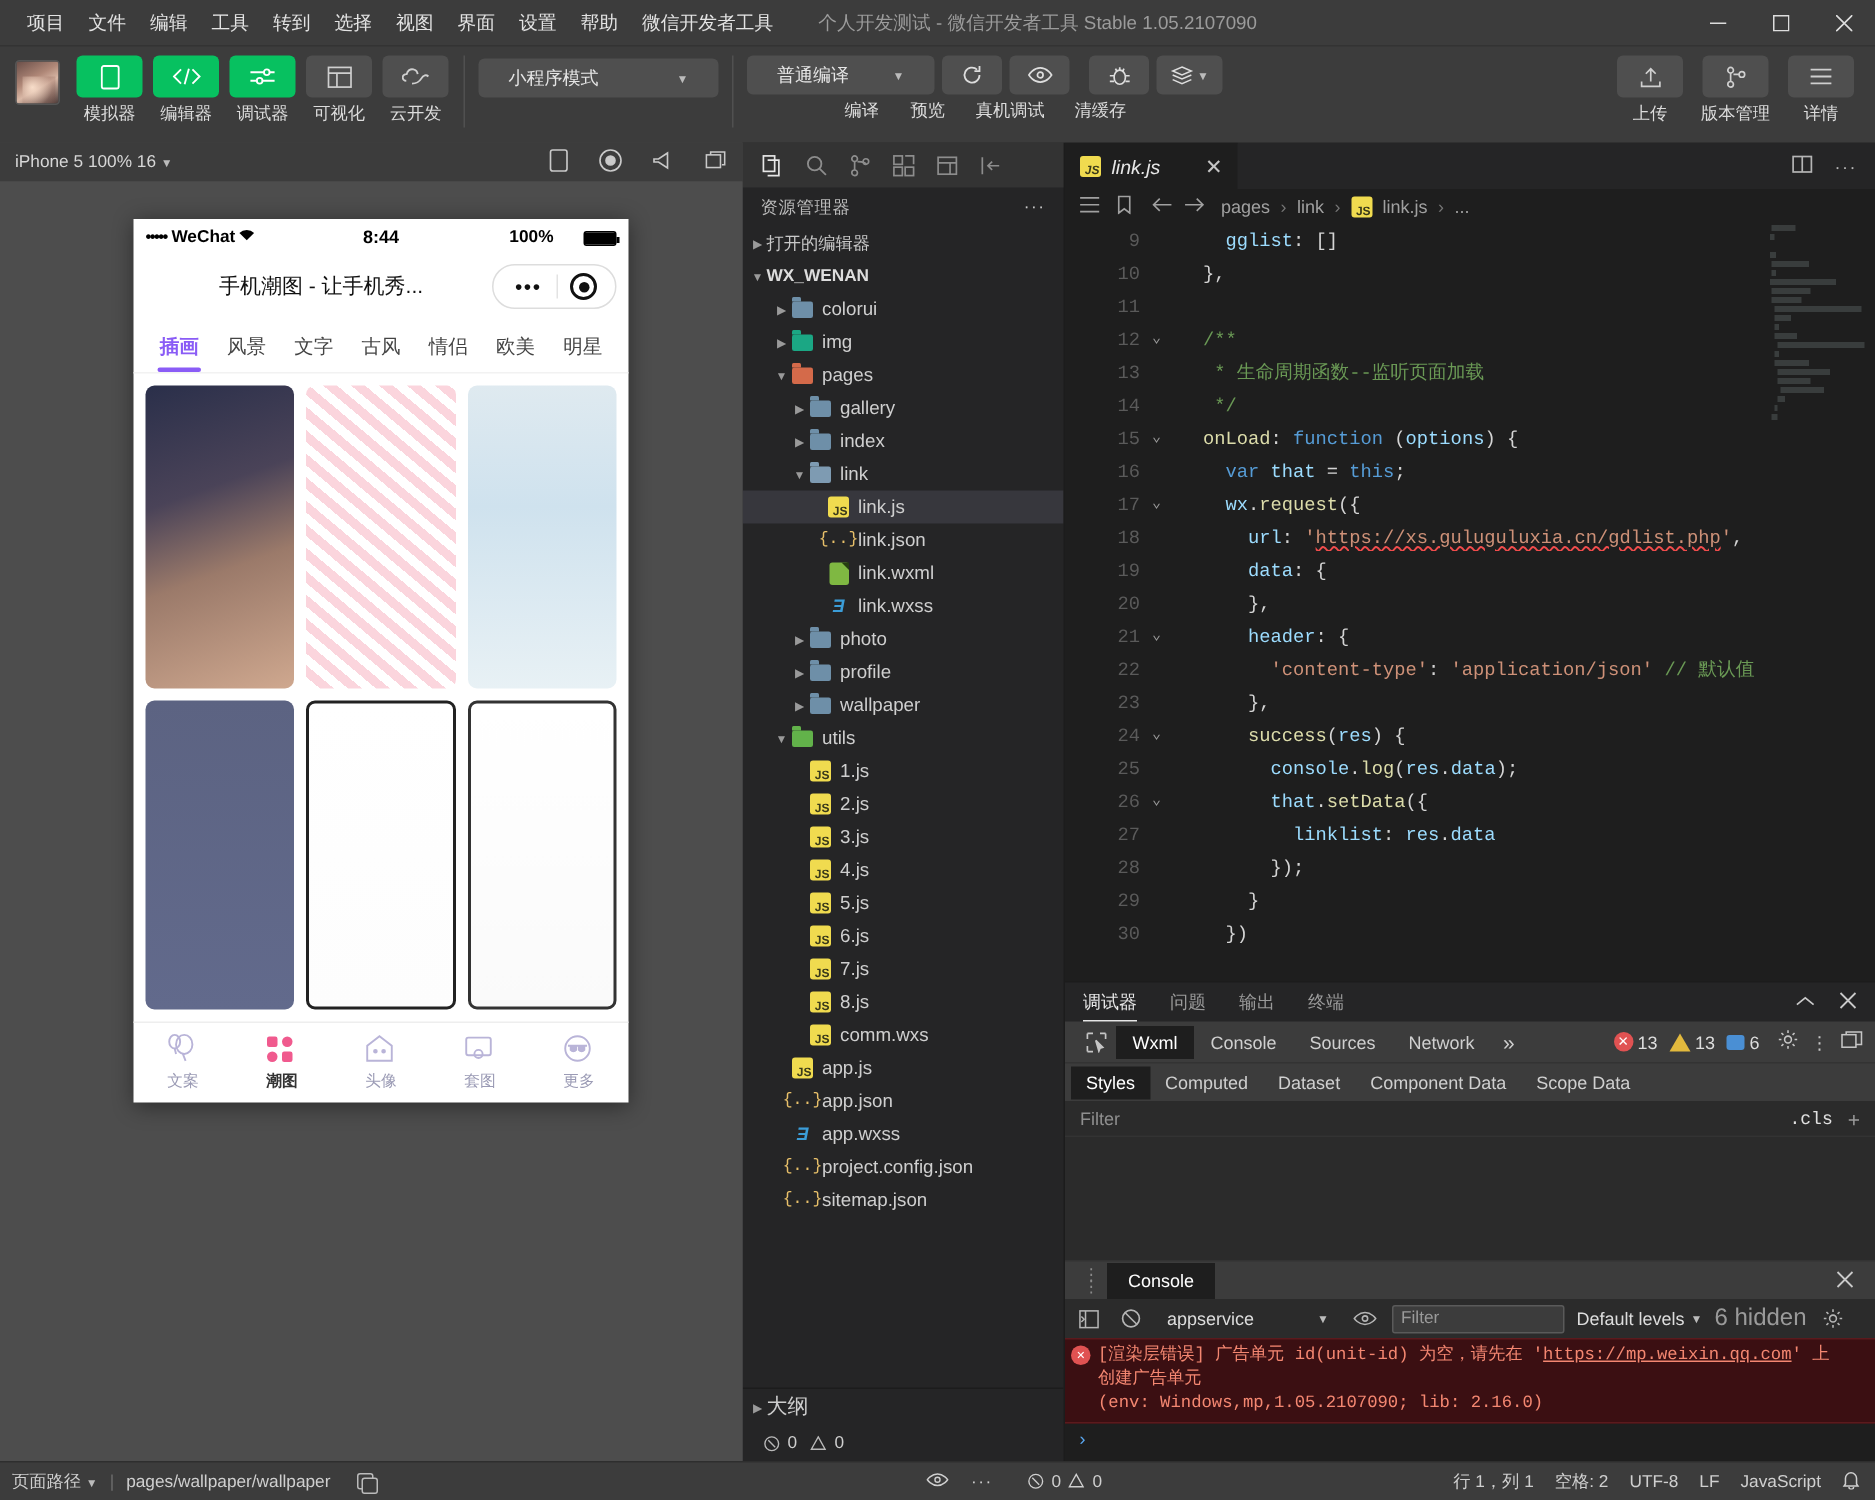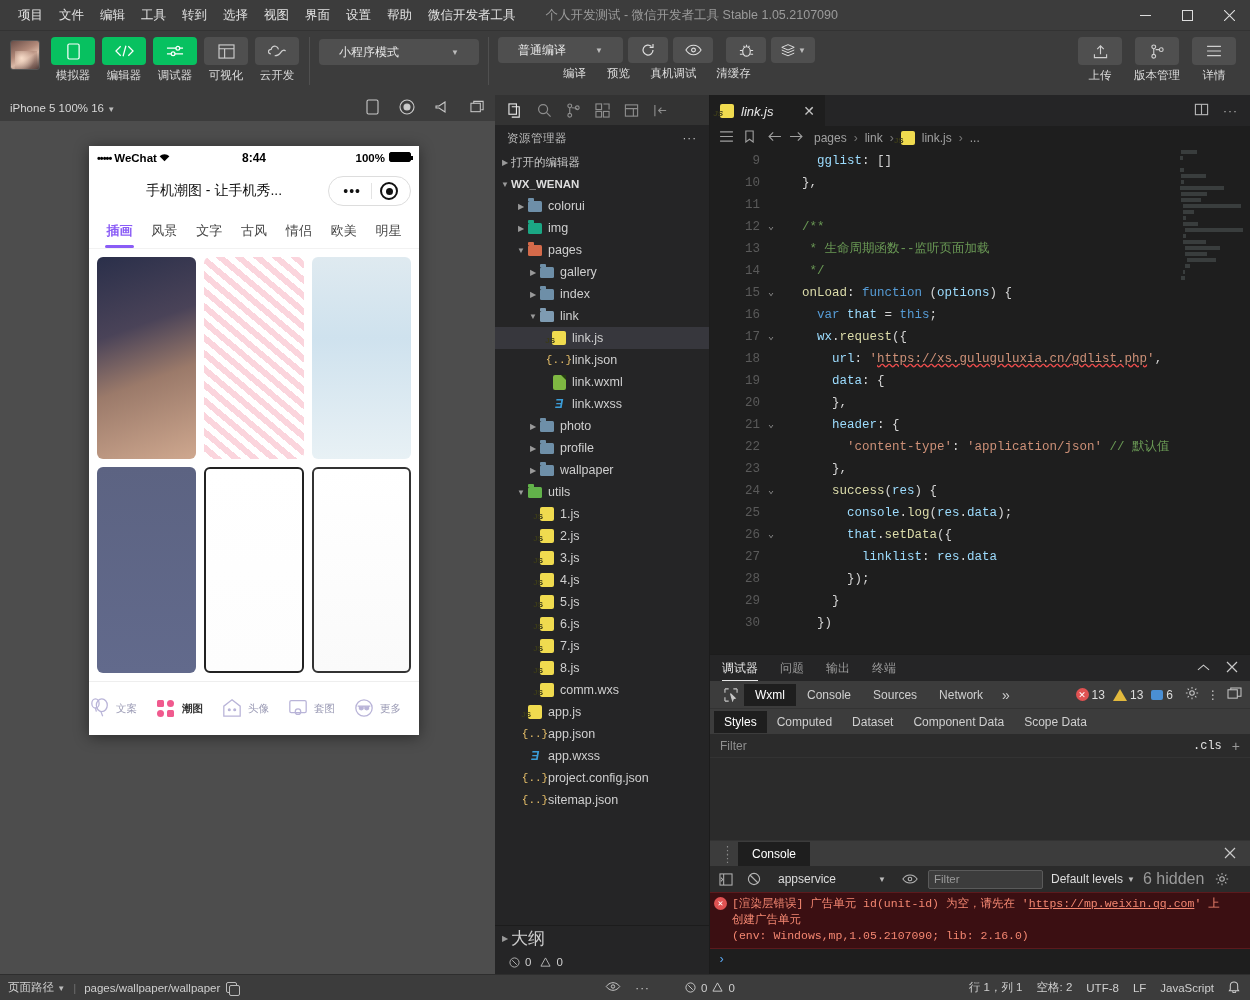--- a/index.html
+++ b/index.html
@@ -56,21 +56,21 @@
   .simbar { height:26px; display:flex; align-items:center; padding:0 10px; color:#d7d7d7;
      font-size:11.5px; background:#3c3c3c; }
   .simbar .right { margin-left:auto; display:flex; gap:20px; align-items:center; color:#c9c9c9;}
   .simstage { flex:1; position:relative; background:#4d4d4d; }
   .phone { position:absolute; left:89px; top:25px; width:330px; height:589px; background:#fff;
      box-shadow:0 2px 14px rgba(0,0,0,.45); display:flex; flex-direction:column; }
   .statusbar { height:24px; display:flex; align-items:center; padding:0 8px; font-size:11.5px;
      color:#000; font-weight:bold; }
   .dots { letter-spacing:-1px; font-size:11px; }
   .sb-time { position:absolute; left:50%; transform:translateX(-50%); font-size:12px; }
-  .sb-right { margin-left:auto; display:flex; align-items:flex-start; gap:4px; }
+  .sb-right { margin-left:auto; display:flex; align-items:flex-end; gap:20px; }
   .battery { width:22px; height:10px; border:1px solid #000; border-radius:2px; position:relative;}
   .battery:after{content:"";position:absolute;right:-3px;top:2.5px;width:2px;height:4px;background:#000;}
   .battery i { display:block; height:100%; background:#000; }
   .navbar { height:42px; display:flex; align-items:center; justify-content:flex-end; padding-right:8px;
      position:relative; }
   .navtitle { position:absolute; left:0; right:0; text-align:center; font-size:14px; color:#111;
      padding-right:80px; }
   .capsule { display:flex; align-items:center; gap:0px; border:1px solid #ddd; border-radius:16px;
      height:30px; padding:0 4px; z-index:2; }
   .cap-dots { padding:0 10px; font-size:14px; letter-spacing:1px; color:#111;}
@@ -79,21 +79,21 @@
      display:flex; align-items:center; justify-content:center;}
   .cap-circ i { width:7px; height:7px; background:#111; border-radius:50%; display:block;}
   .tabsrow { display:flex; align-items:flex-end; padding:4px 8px 0 8px; gap:0; border-bottom:1px solid #f2f2f2;}
   .ctab { flex:1; text-align:center; font-size:13px; color:#444; padding:6px 0 8px 0; position:relative;}
   .ctab.active { color:#8a5cf6; font-weight:bold;}
   .ctab.active:after { content:""; position:absolute; left:18%; right:18%; bottom:0; height:3px;
      background:#8a5cf6; border-radius:2px;}
   .grid { flex:1; display:grid; grid-template-columns:repeat(3,1fr); gap:8px; padding:8px; overflow:hidden;}
   .card { border-radius:6px; overflow:hidden; position:relative; background:#eee; }
   .tabbar { height:54px; border-top:1px solid #eee; display:flex; align-items:center; }
-  .tbitem { flex:1; display:flex; flex-direction:row; align-items:center; gap:3px; }
+  .tbitem { flex:1; display:flex; flex-direction:column; align-items:center; gap:3px; }
   .tbicon { width:24px; height:22px; position:relative; }
   .tblbl { font-size:10.5px; color:#9b9bb5;}
   .tbitem.active .tblbl { color:#333; font-weight:bold;}
 
   
   .explorer { width:215px; background:#252526; display:flex; flex-direction:column; border-right:1px solid #1c1c1c;}
   .actrow { height:30px; display:flex; align-items:center; gap:9px; padding:0 10px; background:#333333;}
   .acticon { width:20px; height:20px; display:flex; align-items:center; justify-content:center; color:#8d8d8d;}
   .acticon.active { color:#e7e7e7; }
   .exp-title { height:26px; display:flex; align-items:center; padding:0 12px; font-size:11.5px;
@@ -106,21 +106,21 @@
   .arrow.none { color:transparent; }
   .fico { width:16px; height:15px; margin-right:5px; flex:0 0 16px; display:flex; align-items:center; justify-content:center;}
   .folder { width:14px; height:11px; background:#6e8fa8; border-radius:1.5px; position:relative;}
   .folder:before{content:"";position:absolute;top:-2.5px;left:0;width:6px;height:3px;background:#6e8fa8;border-radius:1px 1px 0 0;}
   .folder.red{background:#d46a4a;} .folder.red:before{background:#d46a4a;}
   .folder.green{background:#62b24a;} .folder.green:before{background:#62b24a;}
   .folder.teal{background:#1ba784;} .folder.teal:before{background:#1ba784;}
   .folder.open{background:#7e9bb2;} .folder.open:before{background:#7e9bb2;}
   .jsico { width:14px; height:14px; background:#f0db4f; border-radius:2px; color:#3a3a1a;
     font-size:8px; font-weight:bold; display:flex; align-items:flex-end; justify-content:flex-end;
-    padding:0 11px 0 0; line-height:9px;}
+    padding:0 1px 0 0; line-height:9px;}
   .jsonico { color:#e8c06a; font-size:11px; font-family:"Liberation Mono",monospace;}
   .wxmlico { width:13px; height:15px; background:#7fb842; border-radius:2px; position:relative;}
   .wxmlico:after{content:"";position:absolute;right:0;top:0;border-top:5px solid #253e10;border-left:5px solid transparent;}
   .wxssico { color:#3b9dd8; font-size:12px; font-weight:bold; font-style:italic;}
   .exp-foot { border-top:1px solid #1c1c1c; }
   .exp-foot .trow { height:24px; font-size:12px;}
 
   
   .editor { flex:1; display:flex; flex-direction:column; background:#1e1e1e; min-width:0;}
   .tabsbar { height:31px; background:#252526; display:flex; align-items:stretch;}
@@ -191,21 +191,21 @@
   .err-row .eico { position:absolute; left:4px; top:4px; width:13px; height:13px; border-radius:50%;
      background:#e05252; color:#fff; font-size:9px; display:flex; align-items:center; justify-content:center;}
   .err-row a { color:#f48771; text-decoration:underline;}
   .prompt { color:#5aa7f0; padding:4px 8px; font-size:12px;}
 
   
   .status { height:26px; flex:0 0 26px; background:#3c3c3c; display:flex; align-items:center;
      font-size:11.5px; color:#cfcfcf; border-top:1px solid #2e2e2e;}
   .st-left { display:flex; align-items:center; gap:8px; padding-left:8px; }
   .st-div { color:#6d6d6d; }
-  .pathbox { display:flex; align-items:flex-start; gap:6px; }
+  .pathbox { display:flex; align-items:flex-start; gap:18px; }
   .copyico { width:11px; height:11px; border:1px solid #bbb; border-radius:2px; position:relative;}
   .copyico:after{content:"";position:absolute;left:2px;top:2px;width:9px;height:9px;border:1px solid #bbb;
     border-radius:2px;background:#3c3c3c;}
   .st-mid { margin-left:auto; display:flex; align-items:center; gap:14px; padding-right:10px;}
   .st-seg { display:flex; align-items:center; gap:14px; }
 </style>
 </head>
 <body>
 
 <div class="app">
@@ -754,21 +754,21 @@
             <span class="fico">
               <span class="jsonico">{..}</span>
             </span>
             <span>sitemap.json</span>
           </div>
         </div>
 
       <div class="exp-foot">
         <div class="trow" style="padding-left:4px">
           <span class="arrow">▶</span>
-          <span style="font-size:17px;color:#ccc">大纲</span>
+          <span style="font-size:14px;color:#ccc">大纲</span>
         </div>
         <div class="trow" style="padding-left:14px;gap:5px">
           <svg width="11" height="11" viewBox="0 0 12 12" fill="none" stroke="#b9b9b9" stroke-width="1">
               <circle cx="6" cy="6" r="5"></circle>
               <path d="M3.5 3.5l5 5"></path>
             </svg>
           <span style="font-size:11.5px">0</span>
           <svg width="11" height="11" viewBox="0 0 12 12" fill="none" stroke="#b9b9b9" stroke-width="1" style="margin-left:4px">
               <path d="M6 1l5 9H1z"></path>
             </svg>

